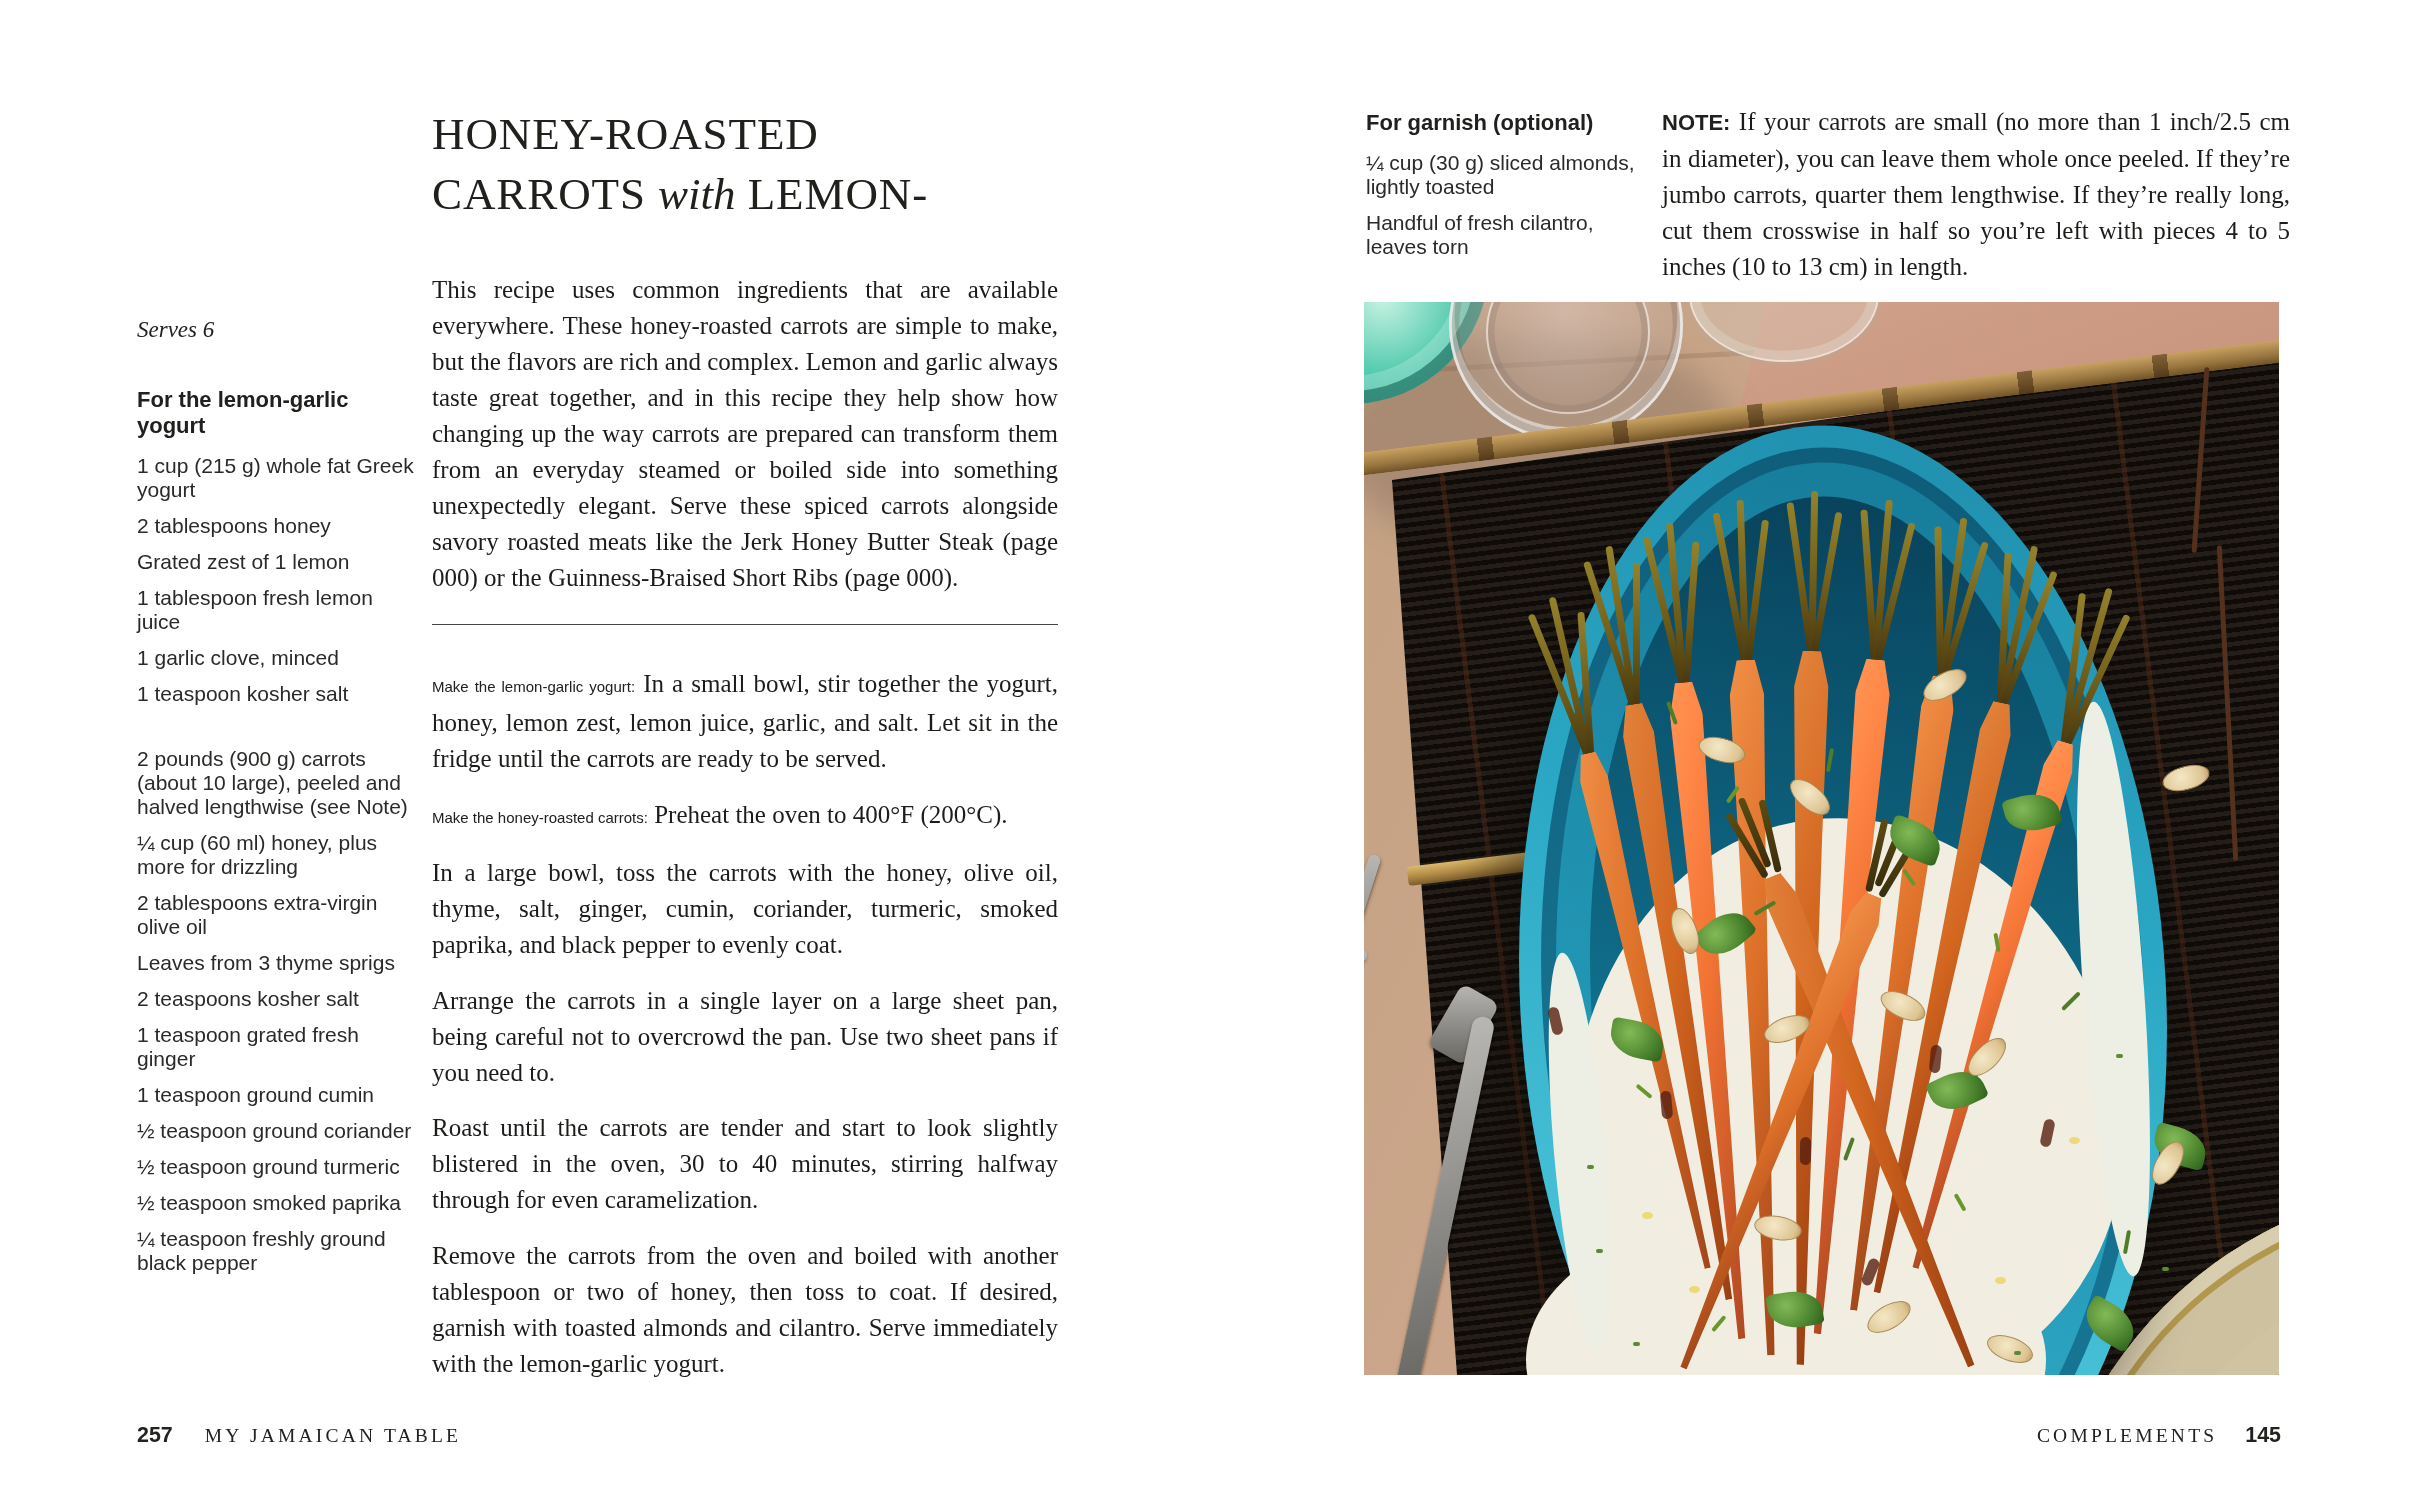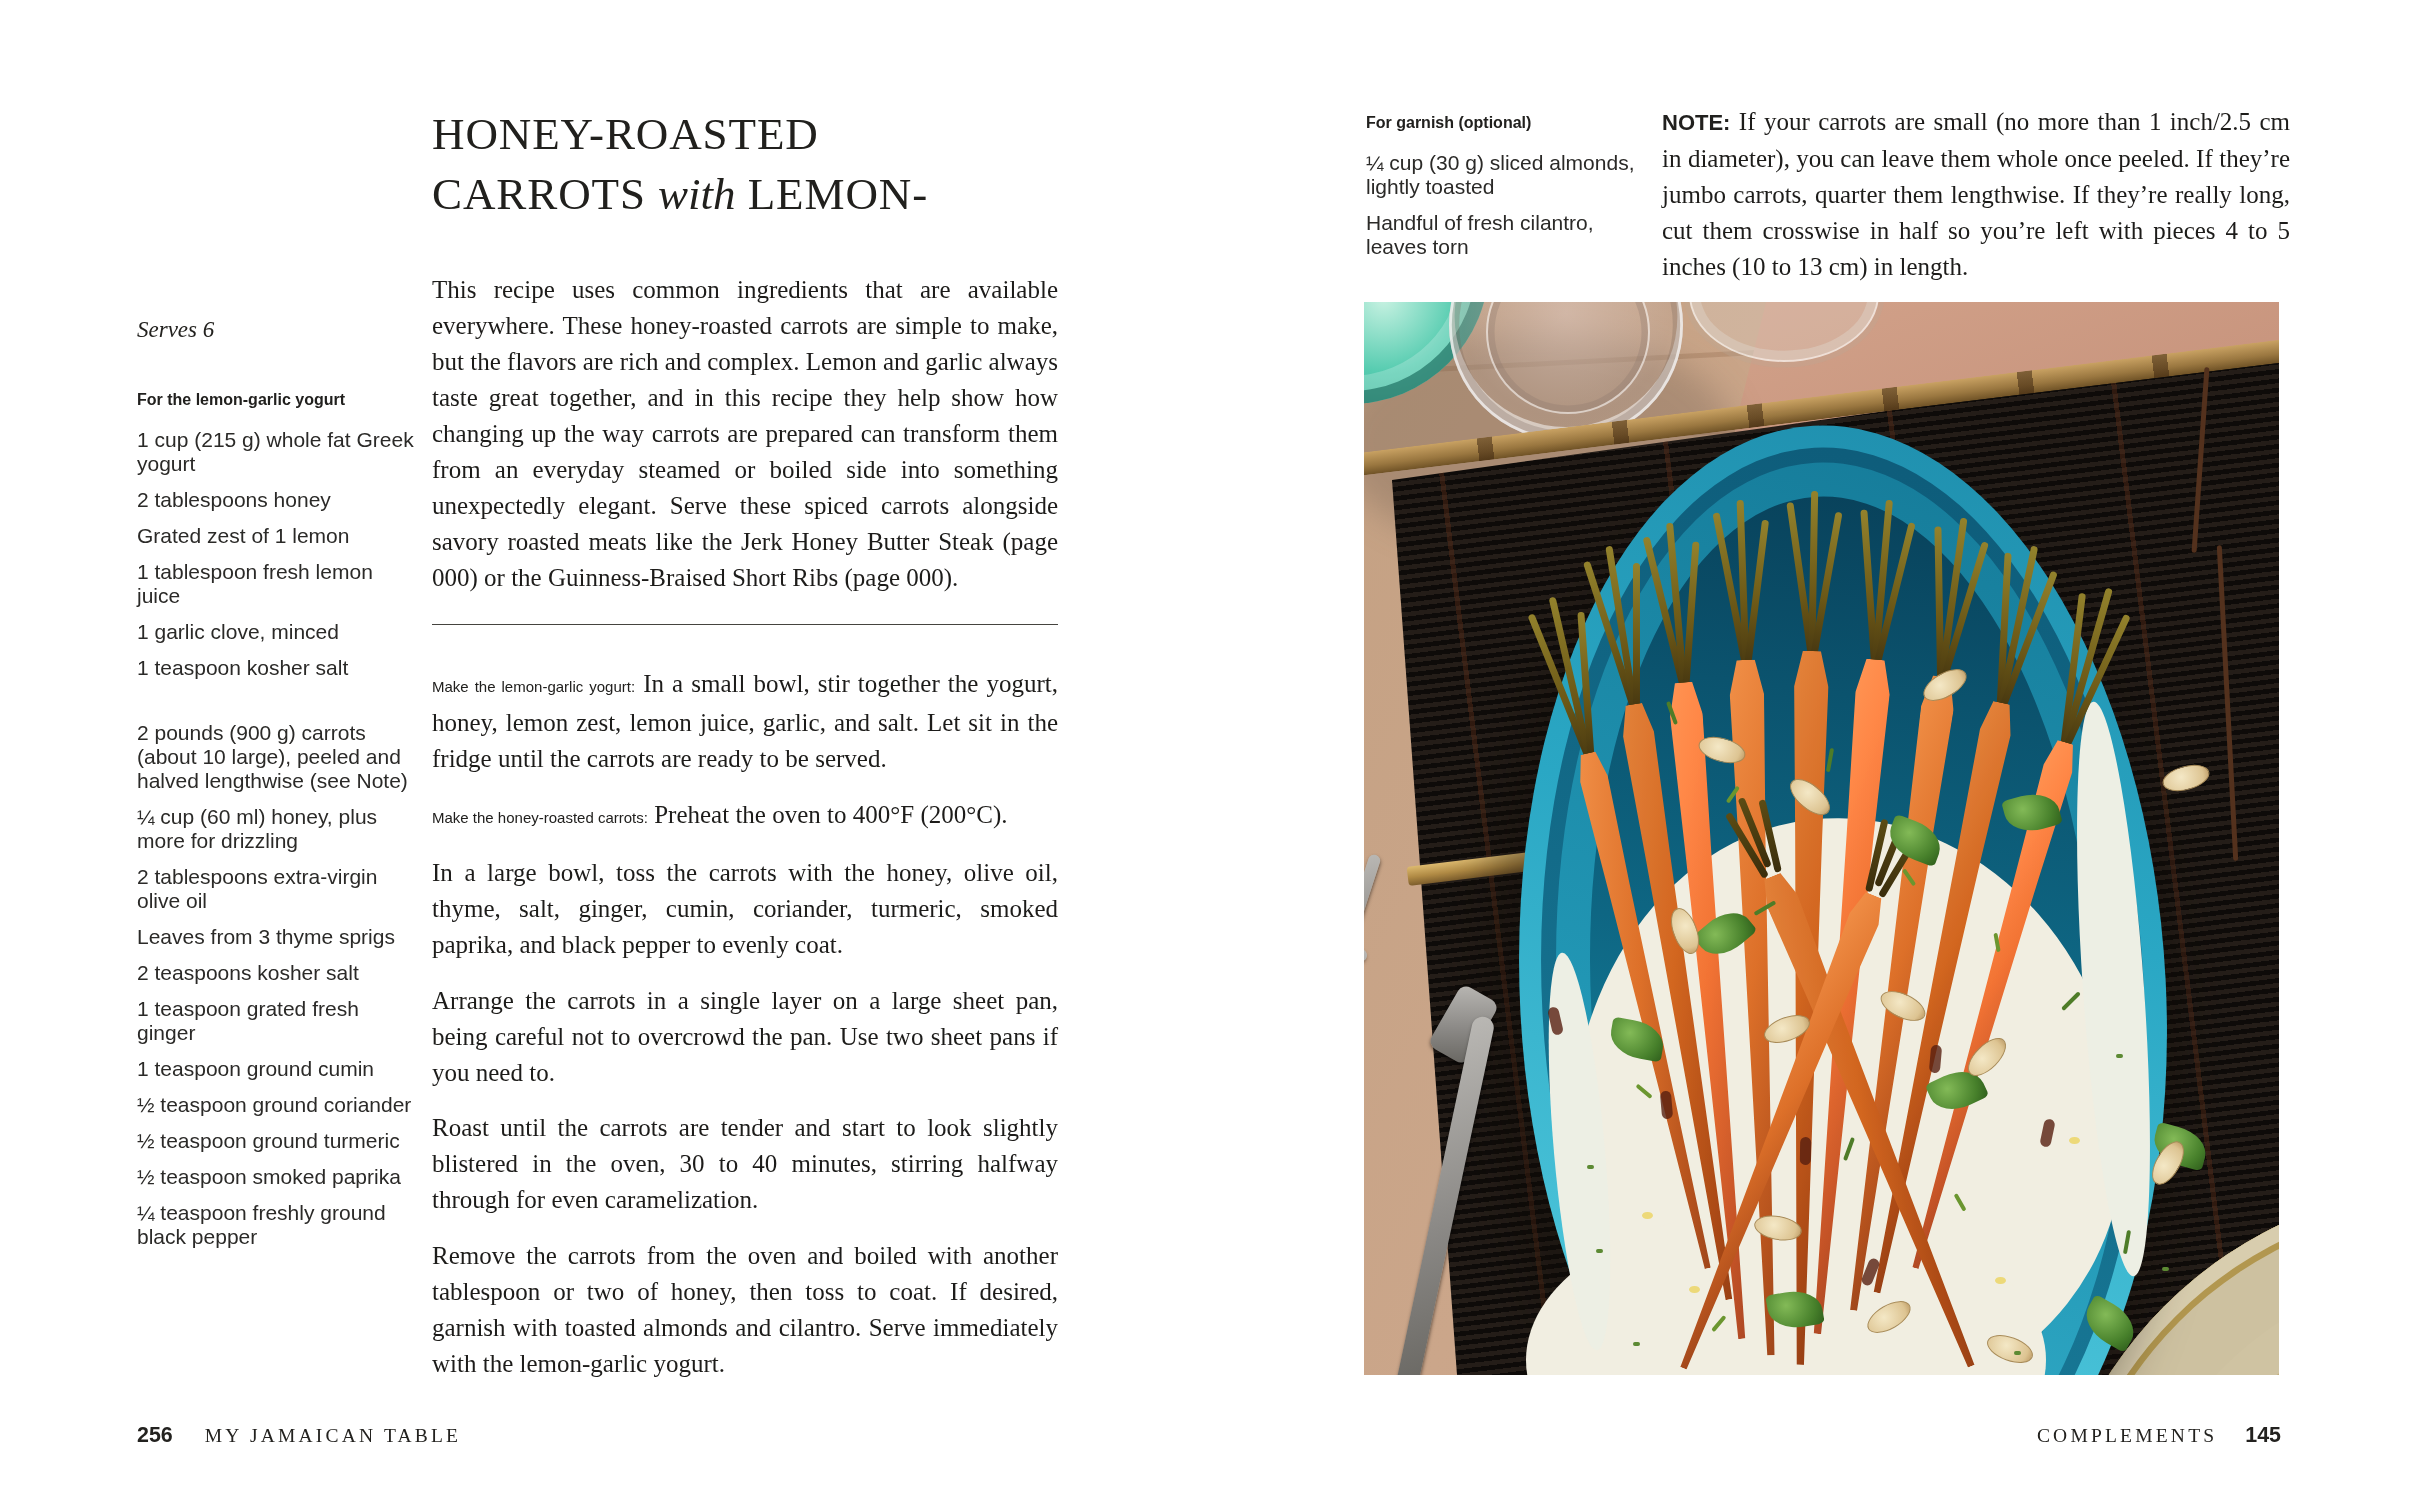--- a/index.html
+++ b/index.html
@@ -5,21 +5,21 @@
   html,body{margin:0;padding:0;background:#e8e8e8;}
   .spread{
     position:relative;width:2413px;height:1508px;background:#ffffff;
     font-family:"Liberation Serif",serif;color:#1d1c1a;overflow:hidden;
   }
   
   .abs{position:absolute;}
   .ing-col{left:137px;top:316px;width:280px;}
   .serves{font-style:italic;font-size:23px;line-height:28px;margin:0 0 43px 0;color:#23221f;}
   .ing-section{margin-bottom:41px;font-family:"Liberation Sans",sans-serif;}
-  .ing-section h3{font-size:16px;line-height:26px;margin:0 0 15px 0;font-weight:bold;color:#21201e;}
+  .ing-section h3{font-size:22px;line-height:26px;margin:0 0 15px 0;font-weight:bold;color:#21201e;}
   .ing{font-size:21px;line-height:24px;margin:0 0 12px 0;color:#2b2a28;}
   .main-col{left:432px;top:104px;width:626px;}
   .title{font-size:45px;line-height:60px;font-weight:400;letter-spacing:0.9px;margin:0 0 48px 0;color:#21201d;}
   .title .tl{display:block;}
   .title em{font-style:italic;text-transform:lowercase;letter-spacing:0;margin-top:38px;}
   .intro,.step,.note-text{font-size:25px;line-height:36px;text-align:justify;hyphens:auto;}
   .intro{margin:0 0 28px 0;}
   .divider{border:none;border-top:1.9px solid #45443f;margin:0 0 41px 0;width:100%;}
   .step{margin:0 0 19.5px 0;}
   .step strong{font-family:"Liberation Sans",sans-serif;font-size:15px;font-weight:normal;color:#21201e;}
@@ -162,21 +162,21 @@
     <hr class="divider">
     <p class="step"><strong>Make the lemon-garlic yogurt:</strong> <span>In a small bowl, stir together the yogurt, honey, lemon zest, lemon juice, garlic, and salt. Let sit in the fridge until the carrots are ready to be served.</span></p>
     <p class="step"><strong>Make the honey-roasted carrots:</strong> <span>Preheat the oven to 400°F (200°C).</span></p>
     <p class="step">In a large bowl, toss the carrots with the honey, olive oil, thyme, salt, ginger, cumin, coriander, turmeric, smoked paprika, and black pepper to evenly coat.</p>
     <p class="step">Arrange the carrots in a single layer on a large sheet pan, being careful not to overcrowd the pan. Use two sheet pans if you need to.</p>
     <p class="step">Roast until the carrots are tender and start to look slightly blistered in the oven, 30 to 40 minutes, stirring halfway through for even caramelization.</p>
     <p class="step">Remove the carrots from the oven and boiled with another tablespoon or two of honey, then toss to coat. If desired, garnish with toasted almonds and cilantro. Serve immediately with the lemon-garlic yogurt.</p>
   </section>
 
   <footer class="abs footer footer-left">
-    <span class="pn">256</span><span class="bk">MY JAMAICAN TABLE</span>
+    <span class="pn">257</span><span class="bk">MY JAMAICAN TABLE</span>
   </footer>
 
   <section class="abs garnish-col">
     <div class="ing-section">
       <h3>For garnish (optional)</h3>
       <p class="ing">¼ cup (30 g) sliced almonds, lightly toasted</p>
       <p class="ing">Handful of fresh cilantro, leaves torn</p>
     </div>
   </section>
 

